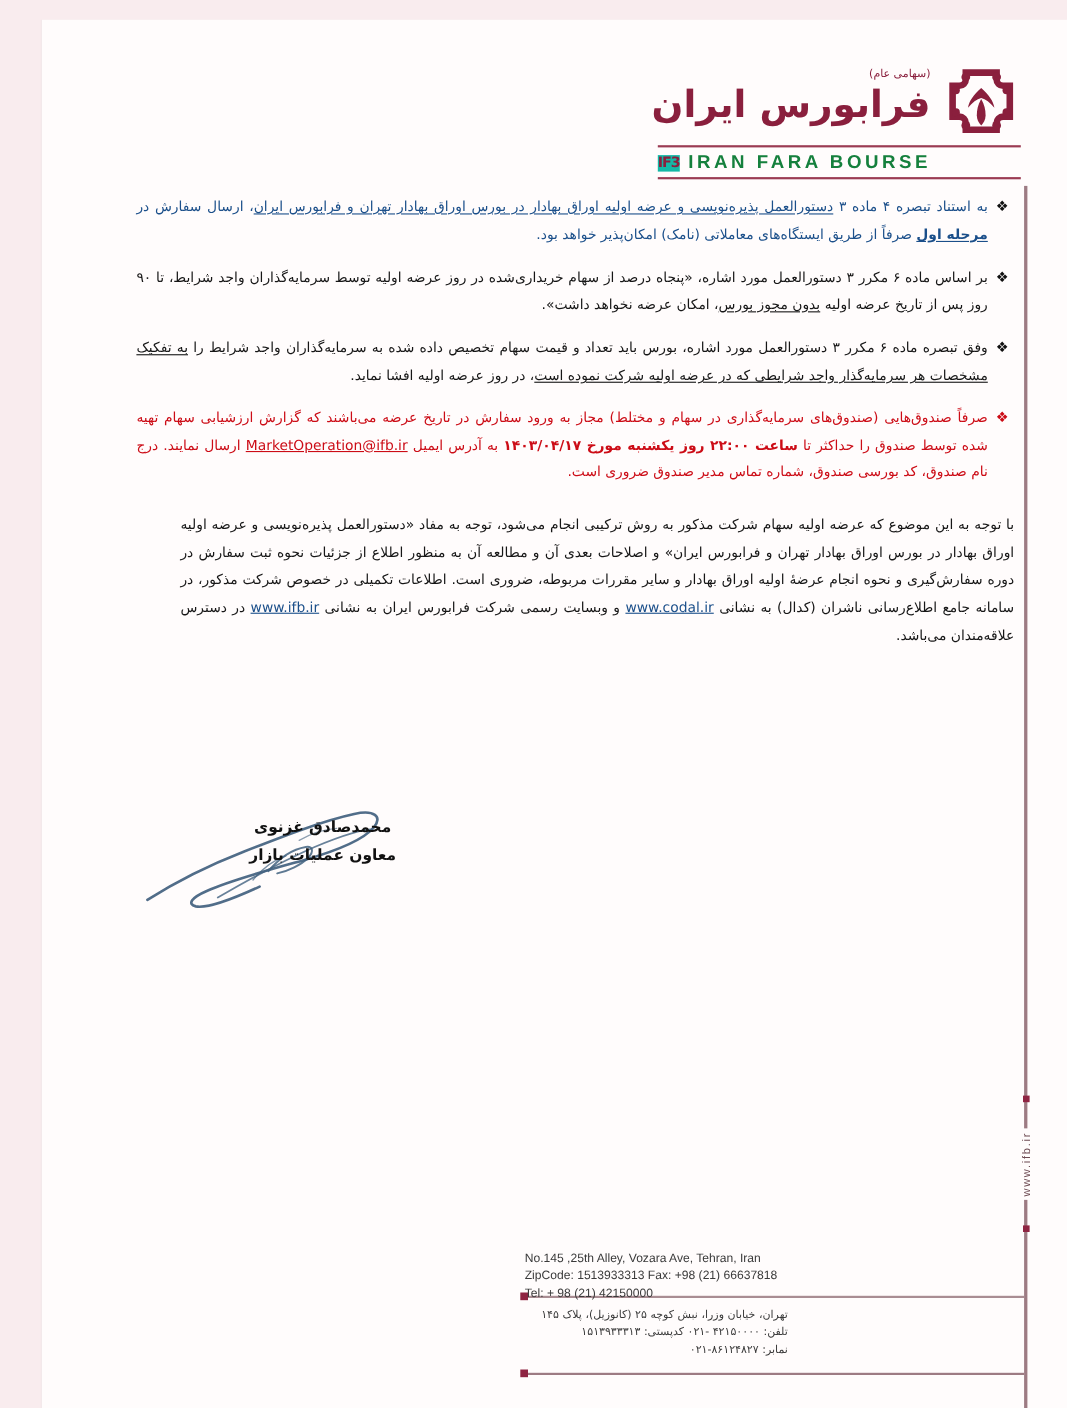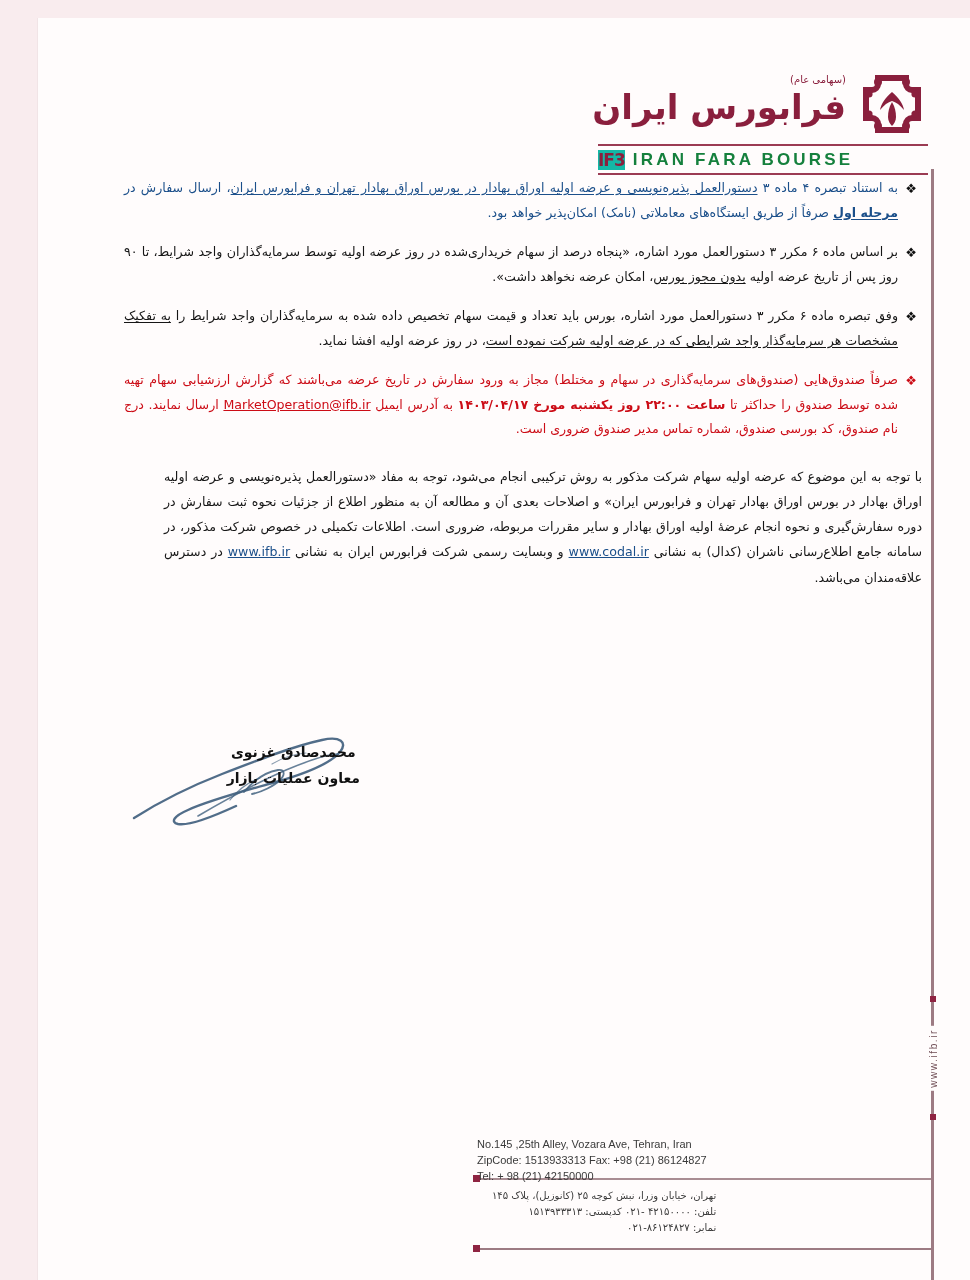--- a/index.html
+++ b/index.html
@@ -67,21 +67,21 @@
     direction: ltr;
     white-space: nowrap;
     background: #fffcfc;
     padding: 3px 0;
   }
 
   
   #logo-block {
     position: absolute;
     right: 42px;
-    top: 48px;
+    top: 36px;
     width: 330px;
     text-align: center;
     direction: ltr;
   }
   #logo-row {
     display: flex;
     flex-direction: row-reverse;
     align-items: center;
     justify-content: flex-start;
     gap: 10px;
@@ -121,21 +121,21 @@
   }
   #logo-en-row {
     display: flex;
     align-items: center;
     gap: 8px;
     padding: 2px 0 1px 0;
   }
   #logo-if3 {
     font-family: "DejaVu Sans", sans-serif;
     font-weight: bold;
-    font-size: 17px;
+    font-size: 13px;
     color: #8a1f3d;
     letter-spacing: -1px;
     background: #14b8a6;
   }
   #logo-en {
     font-family: "Liberation Sans", sans-serif;
     font-weight: bold;
     font-size: 17px;
     letter-spacing: 3.2px;
     color: #15803d;
@@ -394,21 +394,21 @@
     </div>
   </div>
 
   <div id="footer">
     <div id="footer-rule-top">
       <span class="rule-cap" id="cap-top"></span>
     </div>
     <div id="footer-inner">
       <div id="footer-en">
           <div>No.145 ,25th Alley, Vozara Ave, Tehran, Iran</div>
-          <div>ZipCode: 1513933313    Fax: +98 (21) 86124827</div>
+          <div>ZipCode: 1513933313    Fax: +98 (21) 66637818</div>
           <div>Tel: + 98 (21) 42150000</div>
         </div>
       <div id="footer-sep"></div>
       <div id="footer-fa">
           <div>تهران، خیابان وزرا، نبش کوچه ۲۵ (کانوزیل)، پلاک ۱۴۵</div>
           <div>تلفن: ۴۲۱۵۰۰۰۰ -۰۲۱      کدپستی: ۱۵۱۳۹۳۳۳۱۳</div>
           <div>نمابر: ۸۶۱۲۴۸۲۷-۰۲۱</div>
         </div>
     </div>
     <div id="footer-rule-bottom">

